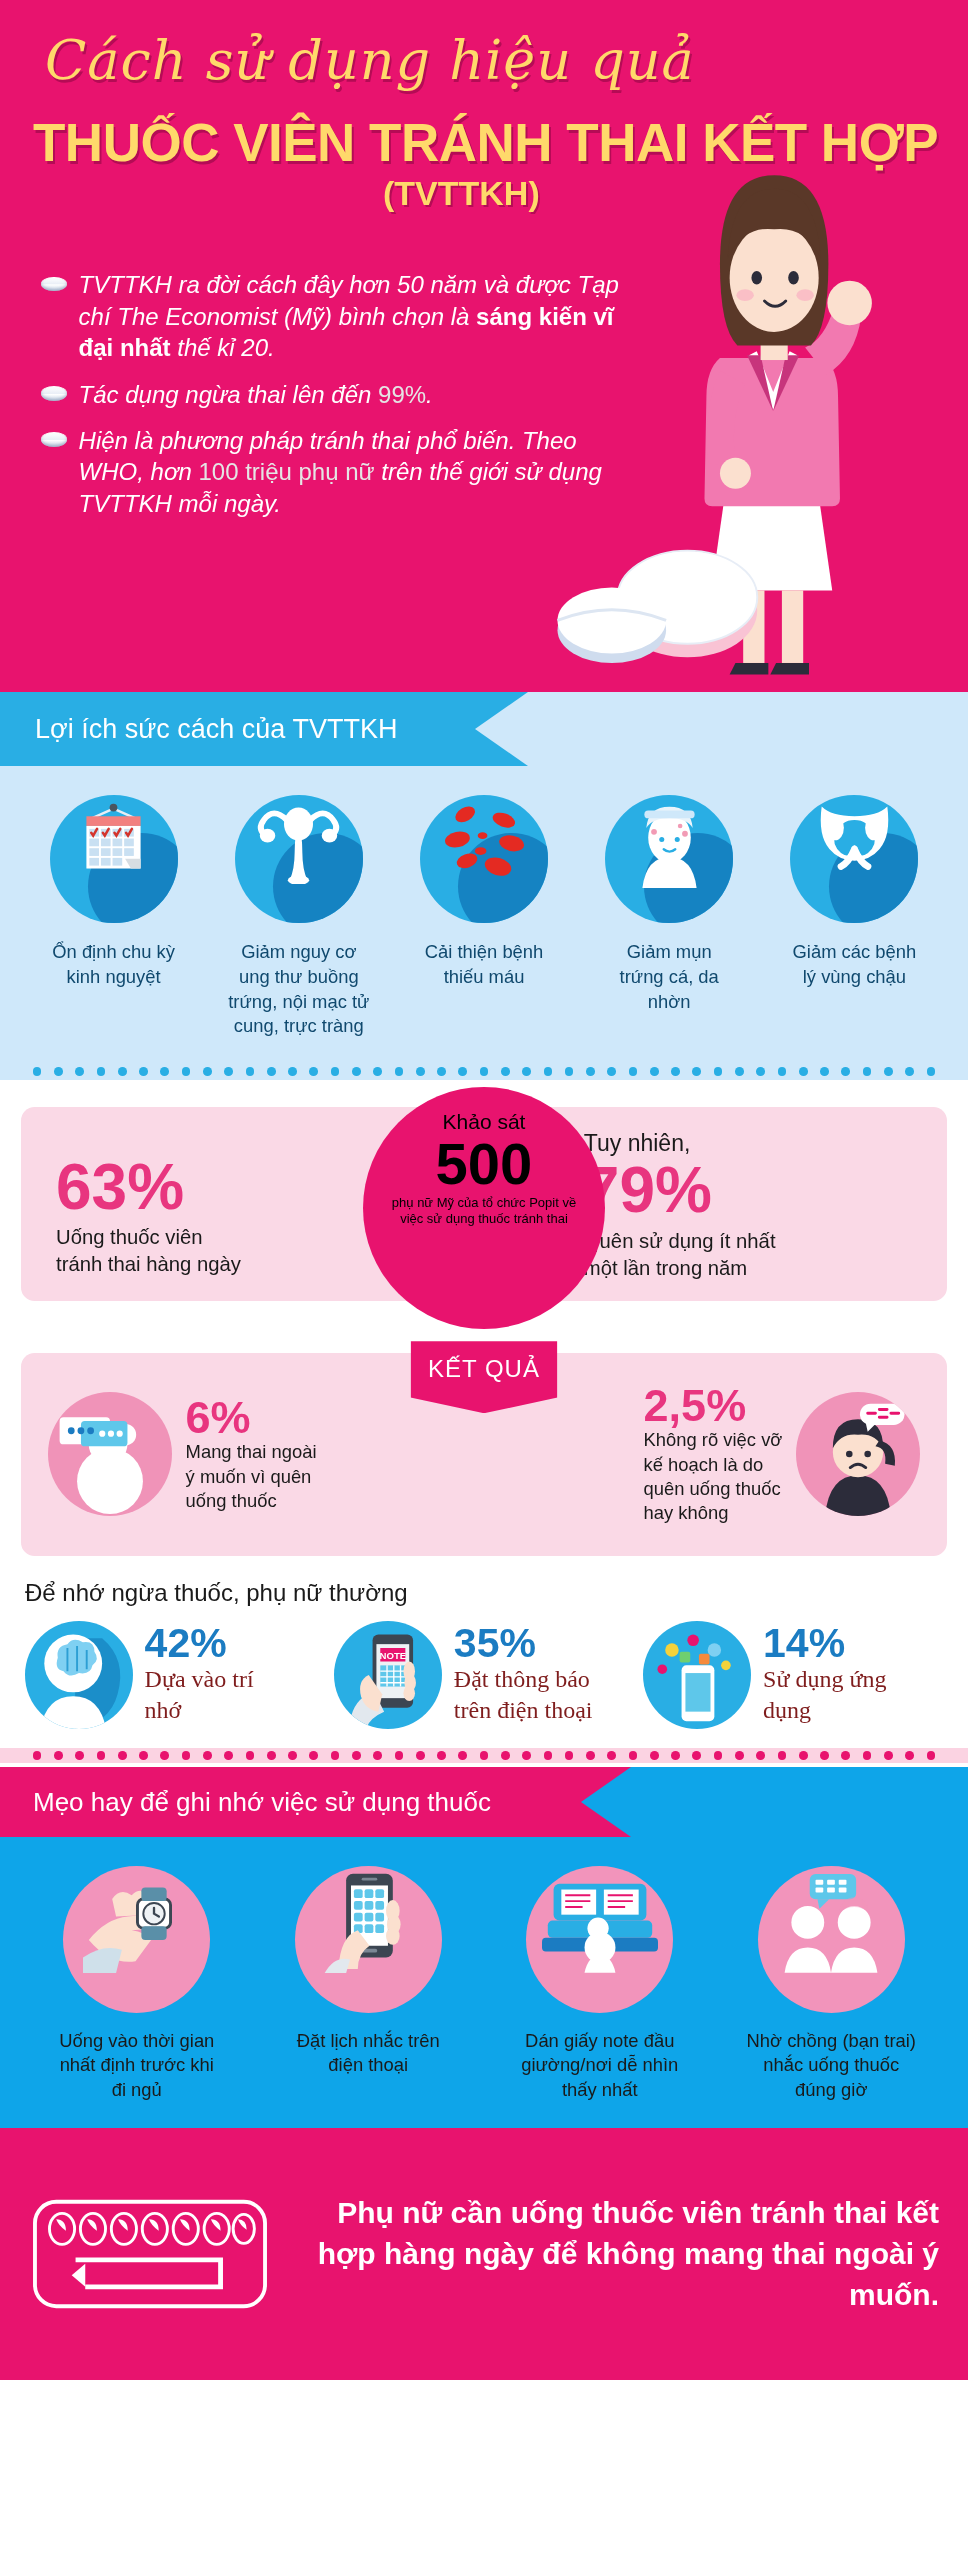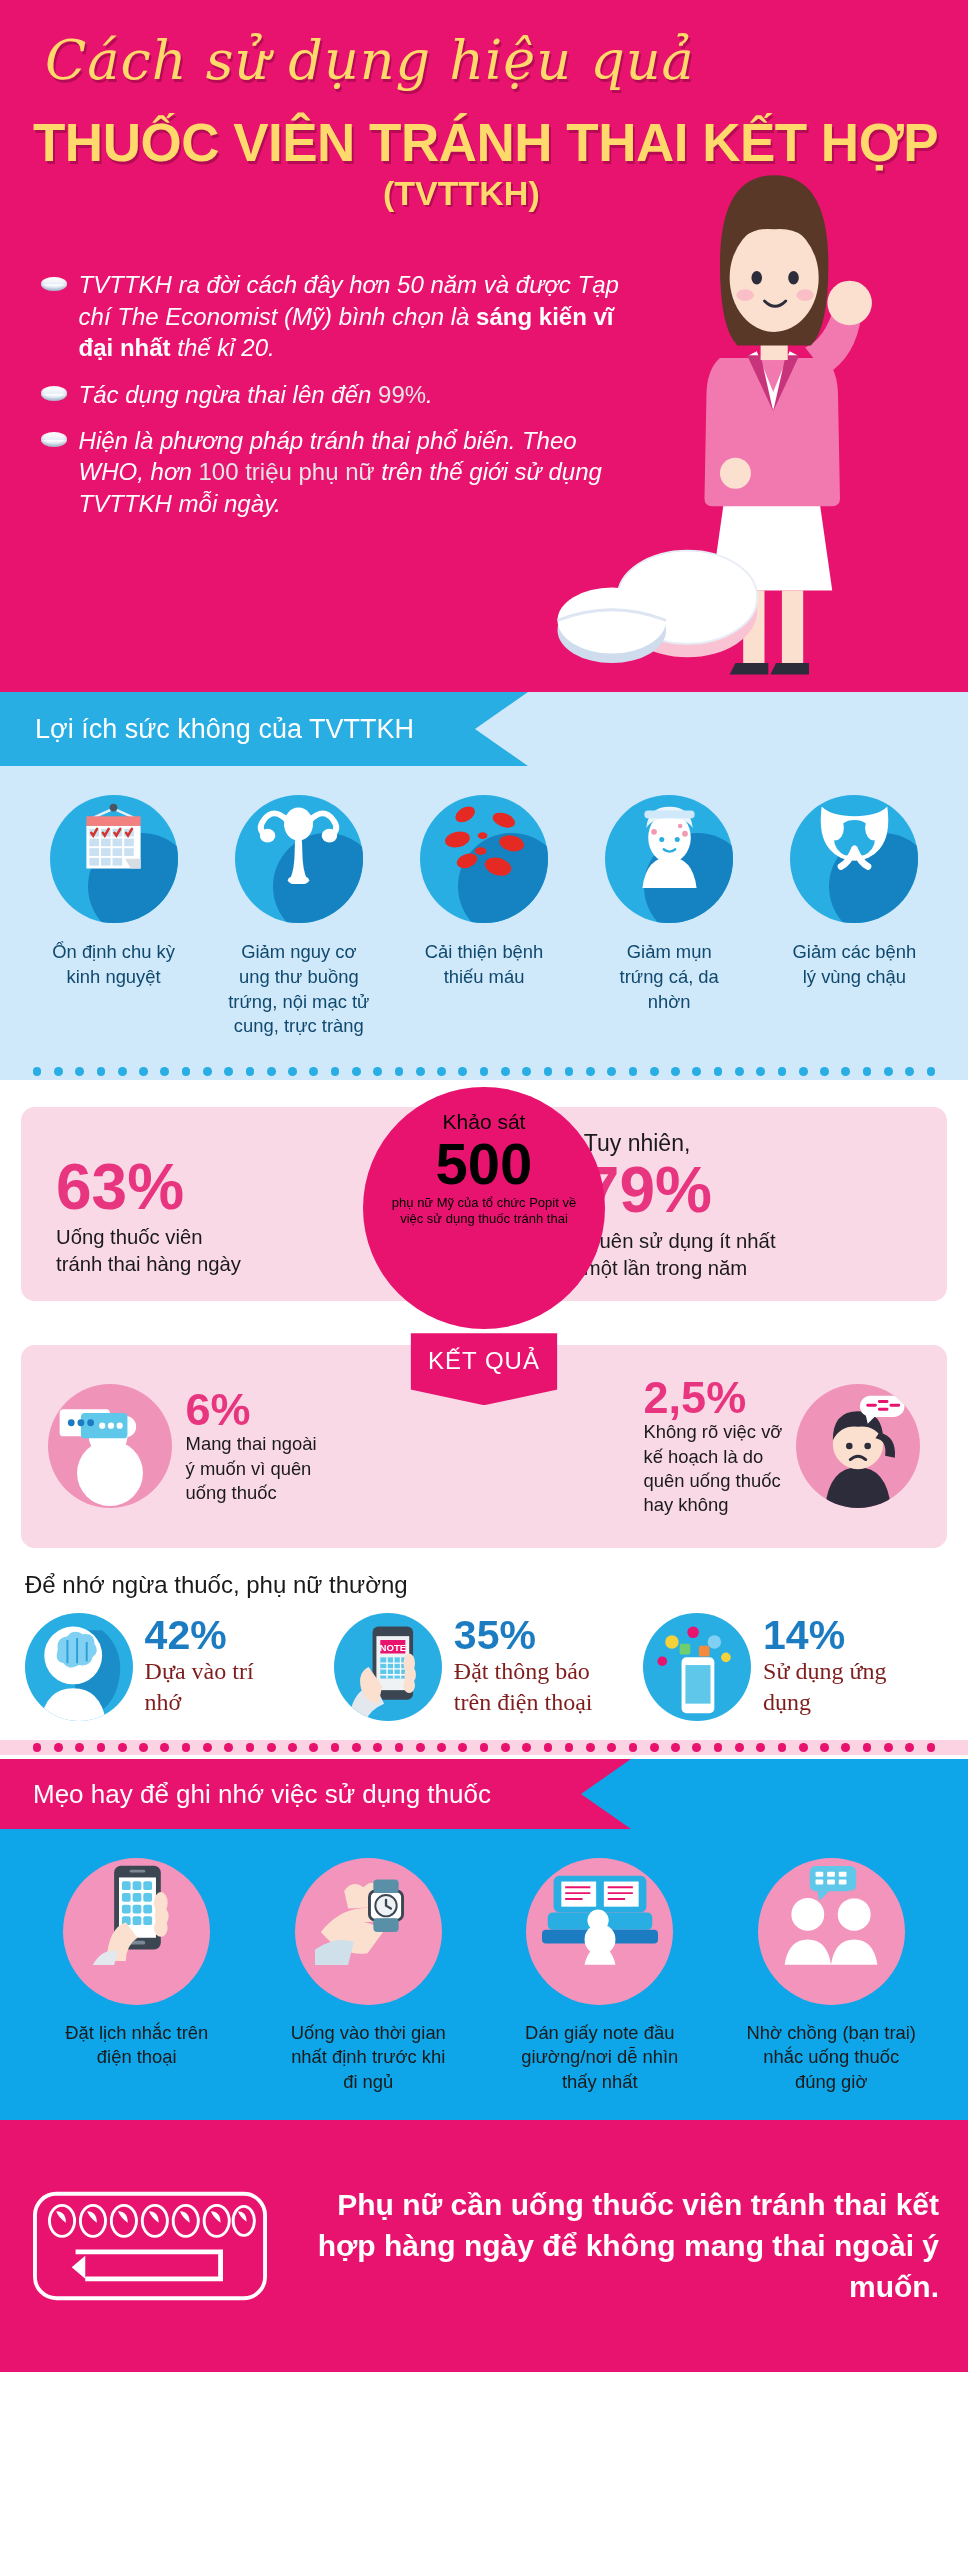--- a/index.html
+++ b/index.html
@@ -101,21 +101,21 @@
     position:absolute; left:50%; top:-19.4px; transform:translateX(-50%);
     width:242px; height:242px; border-radius:50%; background:#e8136e;
     color:#000000; text-align:center; padding-top:23px; z-index:5;
   }
   .sc-lab { font-size:21px; }
   .sc-num { font-size:58px; font-weight:bold; line-height:1.05; }
   .sc-desc { font-size:13px; line-height:1.25; padding:0 17.4px; }
 
   
   .result-card {
-    margin:25px 21px 0 21px; background:#fad9e6; border-radius:13.6px;
+    margin:33px 21px 0 21px; background:#fad9e6; border-radius:13.6px;
     height:203px; position:relative; display:flex; align-items:center;
   }
   .ketqua {
     position:absolute; left:50%; top:-11.6px; transform:translateX(-50%);
     background:#e8136e; color:#fff; font-size:24px; letter-spacing:1px;
     width:147px; height:72px; text-align:center; padding-top:13.6px; z-index:4;
     clip-path:polygon(0 0,100% 0,100% 78%,50% 100%,0 78%);
   }
   .rc-item { display:flex; align-items:center; gap:13.6px; }
   .rc-left { position:absolute; left:27px; }
@@ -233,21 +233,21 @@
       <ellipse cx="150" cy="64" rx="72" ry="48" fill="#ffffff"></ellipse>
       <ellipse cx="150" cy="64" rx="72" ry="48" fill="none" stroke="#e7edf6" stroke-width="2"></ellipse>
       <ellipse cx="72" cy="98" rx="56" ry="34" fill="#cfdcee"></ellipse>
       <ellipse cx="72" cy="88" rx="56" ry="34" fill="#ffffff"></ellipse>
       <path d="M16 88 q56 -22 112 0" stroke="#dde6f2" stroke-width="3" fill="none"></path>
     </svg>
   </section>
 
   <section class="benefits">
     <div class="ribbon">
-      <span>Lợi ích sức không của TVTTKH</span>
+      <span>Lợi ích sức cách của TVTTKH</span>
     </div>
     <div class="benefit-grid" id="benefitGrid">
         <div class="benefit">
           <div class="bcircle"><div class="shade"></div><svg width="89" height="89" viewBox="0 0 92 92">
      <path d="M46 14 L24 24 M46 14 L68 24" stroke="#e6eef6" stroke-width="2.5" fill="none"></path>
      <circle cx="46" cy="13" r="4" fill="#4a5560"></circle>
      <rect x="18" y="22" width="56" height="10" fill="#f2807f"></rect>
      <rect x="18" y="32" width="56" height="44" fill="#ffffff"></rect>
      <g fill="#c9e0f2">
        <rect x="21" y="35" width="10" height="8"></rect>
@@ -559,20 +559,33 @@
       <i></i>
     </div>
 
   <section class="tips">
     <div class="tips-ribbon">
       <span>Mẹo hay để ghi nhớ việc sử dụng thuốc</span>
     </div>
     <div class="tips-grid" id="tipsGrid">
         <div class="tip">
           <div class="tcircle"><svg width="107" height="107" viewBox="0 0 110 110">
+     <path d="M6 76 q18 -22 40 -24 l18 -2 q10 0 10 8 q0 7 -10 7 l-14 1 q14 2 20 10 l-16 22 q-26 4 -48 -22z" fill="#fbe0cf"></path>
+     <path d="M30 34 q8 -12 20 -4 q10 -10 20 2 q8 8 0 18 l-36 2z" fill="#fbe0cf"></path>
+     <rect x="56" y="34" width="34" height="30" rx="6" fill="#ffffff" stroke="#3c4652" stroke-width="3"></rect>
+     <circle cx="73" cy="49" r="11" fill="#eef2f5" stroke="#3c4652" stroke-width="2"></circle>
+     <path d="M73 43 v6 l5 3" stroke="#3c4652" stroke-width="2.4" fill="none" stroke-linecap="round"></path>
+     <rect x="60" y="22" width="26" height="14" rx="4" fill="#5a8fa8"></rect>
+     <rect x="60" y="62" width="26" height="14" rx="4" fill="#5a8fa8"></rect>
+     <path d="M0 94 q20 -14 40 -8 l-6 24 h-34z" fill="#cfe0ea"></path>
+   </svg></div>
+          <div class="tlabel">Uống vào thời gian<br>nhất định trước khi<br>đi ngủ</div>
+        </div>
+        <div class="tip">
+          <div class="tcircle"><svg width="107" height="107" viewBox="0 0 110 110">
      <rect x="32" y="8" width="48" height="86" rx="7" fill="#3c4652"></rect>
      <rect x="37" y="20" width="38" height="62" fill="#ffffff"></rect>
      <g fill="#5ec7ea">
        <rect x="40" y="24" width="9" height="9" rx="2"></rect>
                 <rect x="51" y="24" width="9" height="9" rx="2"></rect>
        <rect x="62" y="24" width="9" height="9" rx="2"></rect>
        <rect x="40" y="36" width="9" height="9" rx="2"></rect>
                 <rect x="51" y="36" width="9" height="9" rx="2"></rect>
        <rect x="62" y="36" width="9" height="9" rx="2"></rect>
        <rect x="40" y="48" width="9" height="9" rx="2"></rect>
@@ -584,33 +597,20 @@
      </g>
      <rect x="48" y="12" width="16" height="3" rx="1.5" fill="#7b8794"></rect>
      <rect x="48" y="85" width="16" height="4" rx="2" fill="#7b8794"></rect>
      <path d="M24 106 q2 -34 20 -40 l12 16 q-12 8 -12 24z" fill="#fbe0cf"></path>
      <ellipse cx="80" cy="46" rx="7" ry="11" fill="#fbe0cf"></ellipse>
      <ellipse cx="81" cy="60" rx="7" ry="10" fill="#fbe0cf"></ellipse>
      <ellipse cx="80" cy="72" rx="7" ry="9" fill="#fbe0cf"></ellipse>
      <path d="M10 110 q10 -18 26 -14 l-4 14z" fill="#e2e8ee"></path>
    </svg></div>
           <div class="tlabel">Đặt lịch nhắc trên<br>điện thoại</div>
-        </div>
-        <div class="tip">
-          <div class="tcircle"><svg width="107" height="107" viewBox="0 0 110 110">
-     <path d="M6 76 q18 -22 40 -24 l18 -2 q10 0 10 8 q0 7 -10 7 l-14 1 q14 2 20 10 l-16 22 q-26 4 -48 -22z" fill="#fbe0cf"></path>
-     <path d="M30 34 q8 -12 20 -4 q10 -10 20 2 q8 8 0 18 l-36 2z" fill="#fbe0cf"></path>
-     <rect x="56" y="34" width="34" height="30" rx="6" fill="#ffffff" stroke="#3c4652" stroke-width="3"></rect>
-     <circle cx="73" cy="49" r="11" fill="#eef2f5" stroke="#3c4652" stroke-width="2"></circle>
-     <path d="M73 43 v6 l5 3" stroke="#3c4652" stroke-width="2.4" fill="none" stroke-linecap="round"></path>
-     <rect x="60" y="22" width="26" height="14" rx="4" fill="#5a8fa8"></rect>
-     <rect x="60" y="62" width="26" height="14" rx="4" fill="#5a8fa8"></rect>
-     <path d="M0 94 q20 -14 40 -8 l-6 24 h-34z" fill="#cfe0ea"></path>
-   </svg></div>
-          <div class="tlabel">Uống vào thời gian<br>nhất định trước khi<br>đi ngủ</div>
         </div>
         <div class="tip">
           <div class="tcircle"><svg width="116" height="107" viewBox="0 0 120 110">
      <rect x="12" y="18" width="96" height="38" rx="6" fill="#29aee4"></rect>
      <rect x="20" y="24" width="36" height="26" fill="#ffffff"></rect>
      <rect x="64" y="24" width="36" height="26" fill="#ffffff"></rect>
      <path d="M24 30 h26 M24 36 h26 M24 42 h18" stroke="#e8136e" stroke-width="2"></path>
      <path d="M68 30 h26 M68 36 h26 M68 42 h18" stroke="#e8136e" stroke-width="2"></path>
      <rect x="6" y="56" width="108" height="18" rx="5" fill="#29aee4"></rect>
      <rect x="0" y="74" width="120" height="14" rx="4" fill="#1b7cc2"></rect>

